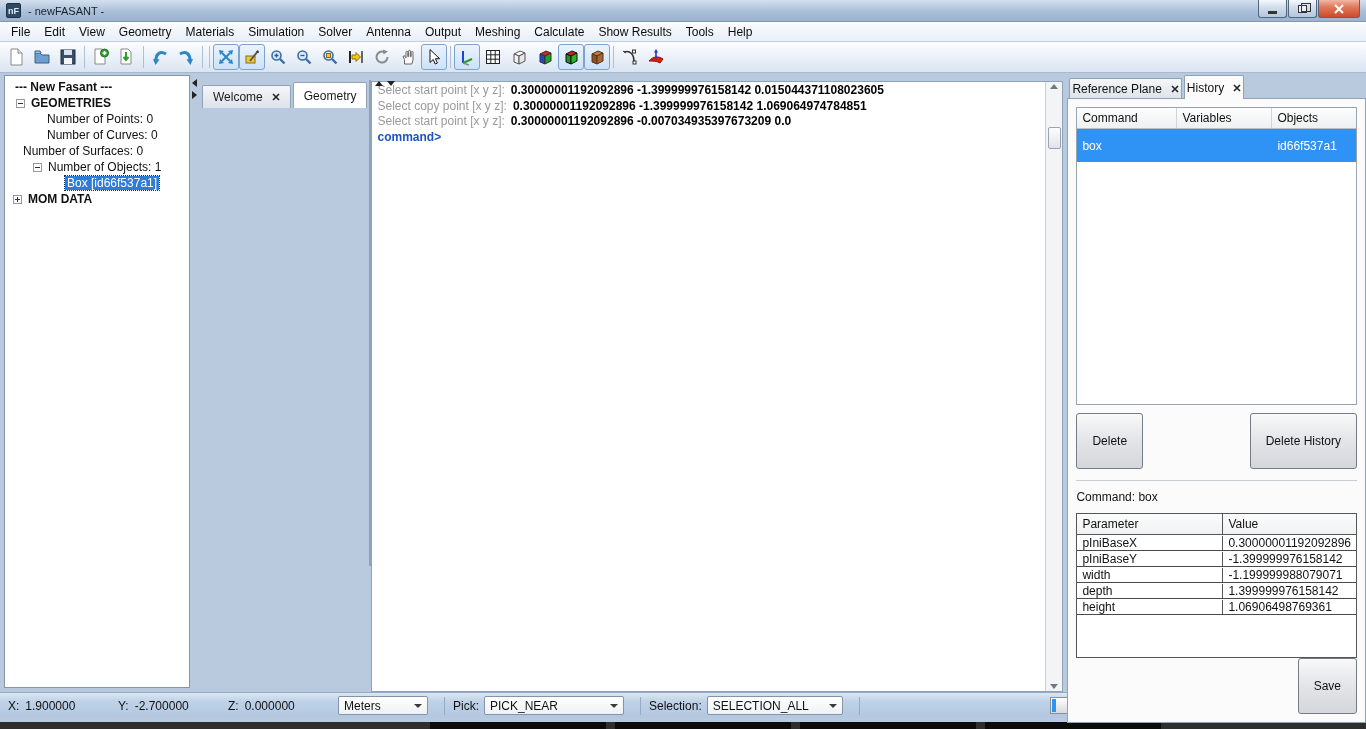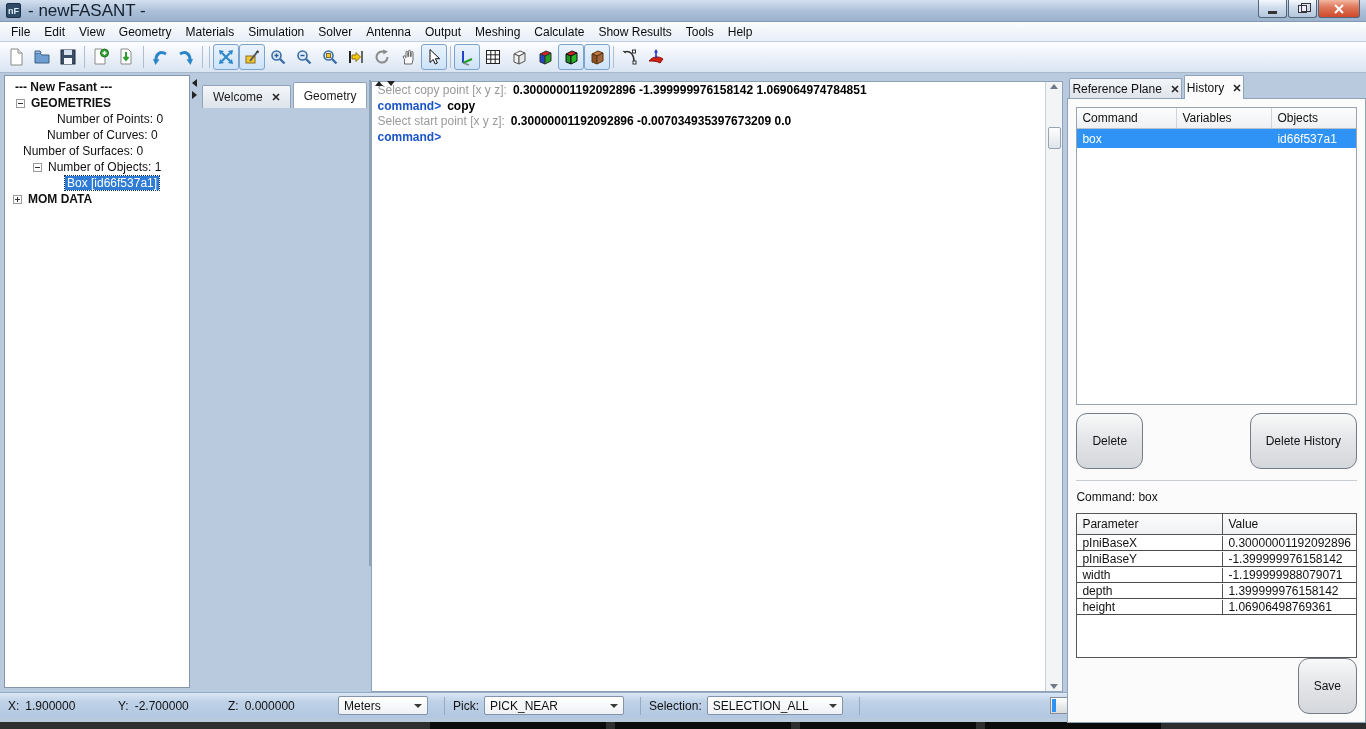--- a/index.html
+++ b/index.html
@@ -4,21 +4,21 @@
 <style>
   *{box-sizing:border-box;margin:0;padding:0}
   html,body{width:1366px;height:729px;overflow:hidden}
   body{font-family:"Liberation Sans",sans-serif;font-size:12px;color:#111;background:#b9cadf}
   .window{position:relative;width:1366px;height:729px;background:#b9cadf;overflow:hidden}
 
   
   .titlebar{height:22px;background:linear-gradient(#d4e0ef,#aabfd8 55%,#9cb2cd);display:flex;align-items:center;padding:0 6px;border-bottom:1px solid #8299b5}
   .app-icon{width:15px;height:15px;background:#2e4a66;color:#d9ecf5;font-size:9px;font-weight:bold;display:flex;align-items:center;justify-content:center;border-radius:2px;margin-right:7px;border:1px solid #1c3síd. none}
   .app-icon{border:1px solid #1c3048}
-  .title-text{font-size:17px;color:#16212e}
+  .title-text{font-size:11px;color:#16212e}
   .win-controls{margin-left:auto;display:flex;align-self:flex-start}
   .winbtn{width:29px;height:18px;border:1px solid #54667c;border-top:none;border-radius:0 0 3px 3px;background:linear-gradient(#f5f9fd,#cfdcec 45%,#b4c7dd);margin-left:1px;display:flex;align-items:center;justify-content:center}
   .winbtn.close{width:42px;background:linear-gradient(#f3b7a2,#e07a5e 40%,#ce4a2a)}
   .glyph-min{width:9px;height:3px;background:#333;margin-top:8px}
   .glyph-restore{width:9px;height:8px;border:1px solid #333;position:relative;background:#eef}
   .glyph-restore:before{content:"";position:absolute;left:2px;top:-3px;width:8px;height:7px;border:1px solid #333}
   .glyph-x{stroke:#fff;stroke-width:2}
 
   
   .menubar{height:20px;display:flex;align-items:center;background:linear-gradient(#fbfdfe,#e7eef7);border-bottom:1px solid #c3d0e0;padding-left:4px}
@@ -79,24 +79,24 @@
   
   .right{width:318px;margin-left:4px;display:flex;flex-direction:column;margin-top:2px}
   .rtabrow{height:25px;display:flex;align-items:flex-end;padding-left:2px}
   .rtab{height:21px;display:flex;align-items:center;padding:0 2px;border:1px solid #8ea2b8;border-bottom:none;background:linear-gradient(#f4f6f9,#dde3ea);border-radius:2px 2px 0 0;margin-right:2px;position:relative;z-index:1}
   .rtab.active{background:#fbfbfc;height:24px;z-index:3}
   .rpanel{flex:1;border:1px solid #8ea2b8;background:#fbfbfc;margin-top:-1px;padding:8px;display:flex;flex-direction:column;z-index:2}
   .htable{border:1px solid #98a4b2;height:298px;background:#fff;overflow:hidden}
   .hhead{display:flex;border-bottom:1px solid #b9c0c9}
   .hcell{padding:3px 5px;background:linear-gradient(#fdfdfd,#eef0f3);border-right:1px solid #cfd4da}
   .hc0{width:100px}.hc1{width:95px}.hc2{flex:1;border-right:none}
-  .hrow{display:flex;height:19px;align-items:center;background:#2f93f5;color:#fff}
+  .hrow{display:flex;height:33px;align-items:center;background:#2f93f5;color:#fff}
   .hrow div{padding:0 5px}
   .btnrow{display:flex;justify-content:space-between;margin-top:8px}
-  .btn{border:1px solid #747c86;border-radius:11px;background:linear-gradient(#f9f9f9,#e4e6e9 45%,#d4d7db);padding:20px 15px;font-size:12px;color:#111}
+  .btn{border:1px solid #747c86;border-radius:3px;background:linear-gradient(#f9f9f9,#e4e6e9 45%,#d4d7db);padding:20px 15px;font-size:12px;color:#111}
   .rsep{border:none;border-top:1px solid #c9ced4;margin:11px 0 9px}
   .cmdlabel{margin:0 0 9px 0;color:#111}
   .ptable{border:1px solid #555;background:#fff;overflow:hidden}
   .phead{display:flex;border-bottom:1px solid #555}
   .pcell{padding:3px 5px;background:linear-gradient(#fcfcfd,#f0f1f3)}
   .pc0{width:146px;border-right:1px solid #555}
   .pc1{flex:1}
   .prow{display:flex;height:16px;align-items:center;border-bottom:1px solid #4a4a4a}
   .prow div{padding:0 5px;white-space:nowrap;overflow:hidden}
   .pempty{height:42px}
@@ -335,21 +335,21 @@
   <div class="main">
 
     <div class="tree-panel">
       <div class="trow" style="padding-left:8px">
           <span class="lbl bold">--- New Fasant ---</span>
         </div>
       <div class="trow" style="padding-left:11px">
           <span class="expander"></span>
           <span class="lbl bold">GEOMETRIES</span>
         </div>
-      <div class="trow" style="padding-left:50px">
+      <div class="trow" style="padding-left:40px">
           <span class="lbl">Number of Points: 0</span>
         </div>
       <div class="trow" style="padding-left:40px">
           <span class="lbl">Number of Curves: 0</span>
         </div>
       <div class="trow" style="padding-left:16px">
           <span class="lbl">Number of Surfaces: 0</span>
         </div>
       <div class="trow" style="padding-left:28px">
           <span class="expander"></span>
@@ -423,22 +423,22 @@
         </svg>
       </div>
 
       <div class="hsplit">
         <div class="arrow-up"></div>
         <div class="arrow-down"></div>
       </div>
 
       <div class="console">
         <div class="console-lines">
+          <div><span class="clabel">Select start point [x y z]:</span><span class="cval">0.30000001192092896 -1.399999976158142 0.015044371108023605</span></div>
           <div><span class="clabel">Select copy point [x y z]:</span><span class="cval">0.30000001192092896 -1.399999976158142 1.069064974784851</span></div>
-          <div><span class="ccmd">command&gt;</span><span class="cval">copy</span></div>
           <div><span class="clabel">Select start point [x y z]:</span><span class="cval">0.30000001192092896 -0.007034935397673209 0.0</span></div>
           <div><span class="ccmd">command&gt;</span><span class="cval"></span></div>
         </div>
         <div class="cscroll">
           <div class="sarr up"></div>
           <div class="sthumb"></div>
           <div class="sarr down"></div>
         </div>
       </div>
     </div>

